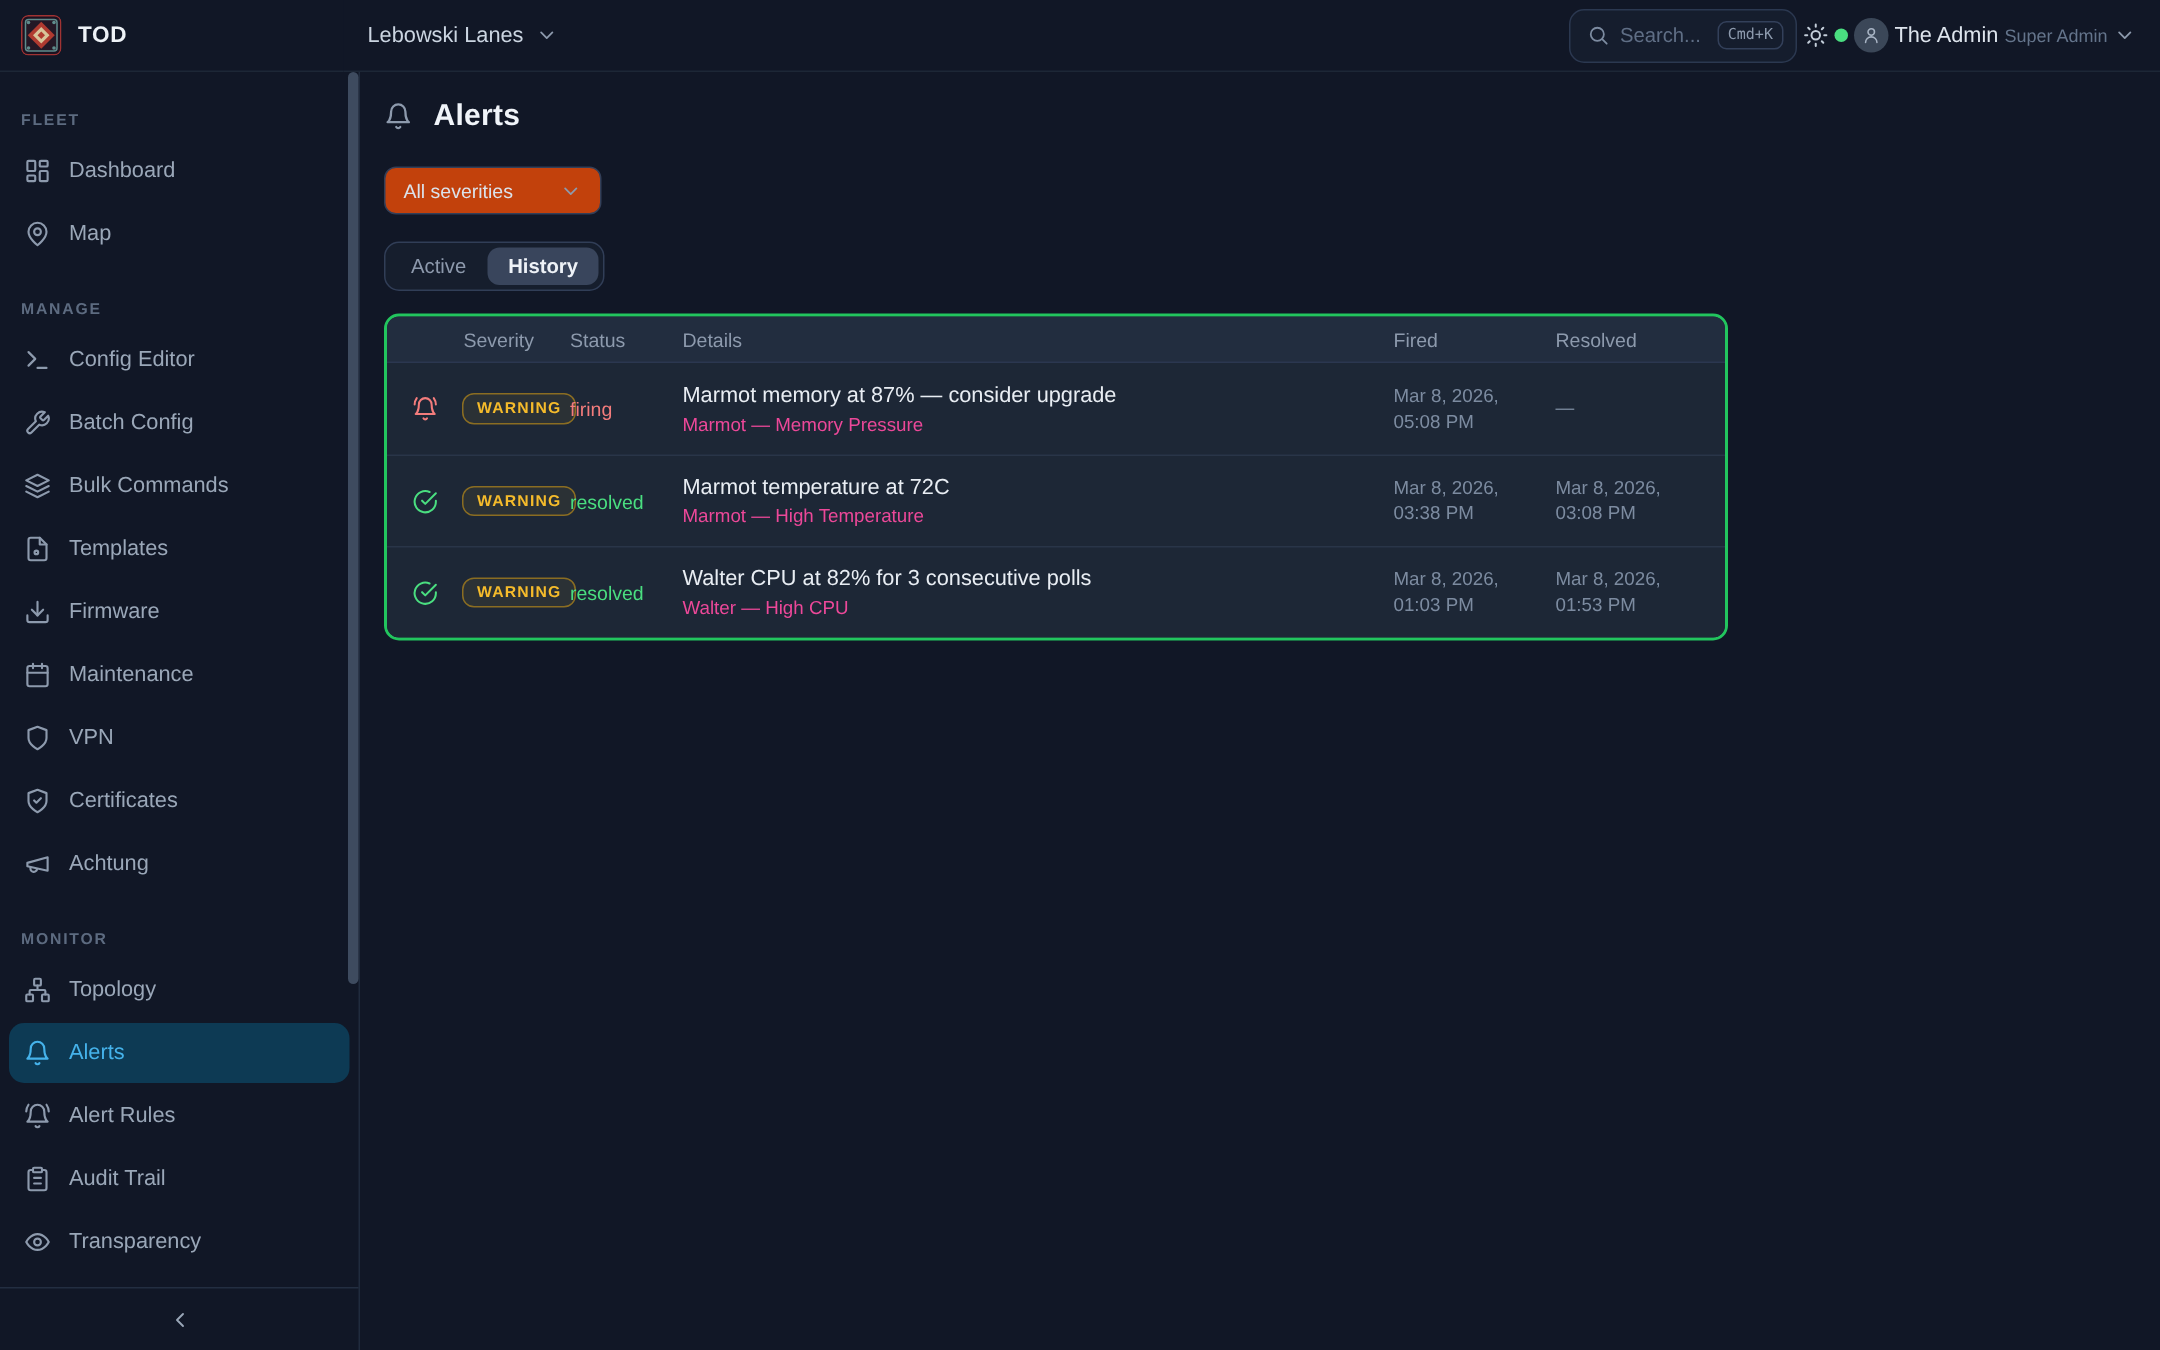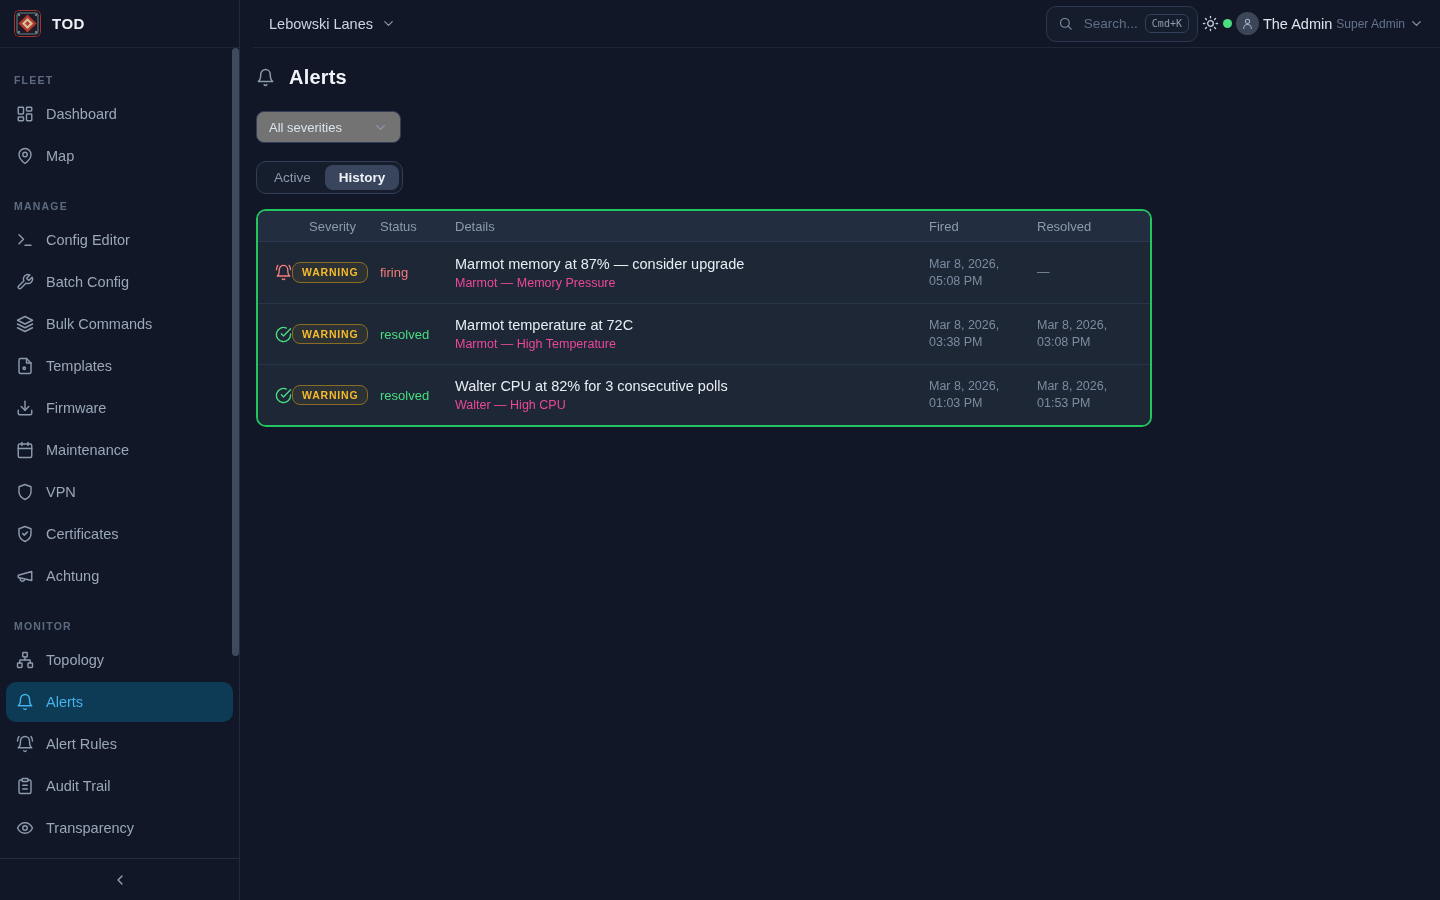--- a/index.html
+++ b/index.html
@@ -42,23 +42,23 @@
     background:#3e4b5f; border-radius:4px;
   }
   .sidebar-footer {
     position:absolute; left:0; right:0; bottom:0; height:42px;
     border-top:1px solid #232e41; display:flex; align-items:center; justify-content:center;
   }
   .collapse-btn { background:none; border:none; color:#9aa7b8; cursor:pointer; width:28px; height:28px; display:flex; align-items:center; justify-content:center; }
 
   
   .topbar {
-    position:absolute; left:253px; top:0; right:0; height:48px;
+    position:absolute; left:229px; top:0; right:0; height:48px;
     display:flex; align-items:center; justify-content:space-between;
-    padding:0 16px; border-bottom:1px solid #1d2736; background:#111726;text-align:right;
+    padding:0 16px; border-bottom:1px solid #1d2736; background:#111726;
   }
   .site-select { display:flex; align-items:center; gap:8px; color:#cbd5e1; font-size:14.5px; cursor:pointer; }
   .site-select .chev { color:#8d9aad; }
   .topbar-right { display:flex; align-items:center; gap:4px; }
   .searchbox {
     width:152px; height:36px; border:1px solid #2b3850; border-radius:10px;
     background:#151d2d; display:flex; align-items:center; gap:7px; padding:0 8px 0 11px; cursor:text;
   }
   .searchbox .ph { color:#5f6e85; font-size:13.5px; flex:1; }
   .kbd {
@@ -74,21 +74,21 @@
   .user-name { font-size:14.5px; color:#dde4ec; }
   .user-role { font-size:12px; color:#64748b; }
 
   
   .main { position:absolute; left:241px; top:48px; right:0; bottom:0; padding:18px 16px 0 15px; }
   .page-title-row { display:flex; align-items:center; gap:14px; margin-bottom:22px; }
   .page-title-row .pt-icon { color:#8d9aad; }
   .page-title { font-size:20px; font-weight:700; color:#f0f4f9; letter-spacing:.2px; }
 
   .severity-select {
-    width:145px; height:32px; background:#737373; border:1px solid #333f58;
+    width:145px; height:32px; background:#c2410c; border:1px solid #333f58;
     border-radius:8px; display:flex; align-items:center; justify-content:space-between;
     padding:0 12px; font-size:13px; color:#dbe3ec; cursor:pointer; margin-bottom:18px;
   }
   .severity-select .chev { color:#8d9aad; }
 
   .tabs {
     display:inline-flex; align-items:center; background:#161e2d;
     border:1px solid #313e57; border-radius:10px; padding:3px; margin-bottom:15px;
   }
   .tab {
@@ -106,21 +106,21 @@
     display:grid; grid-template-columns:105px 75px 1fr 108px 97px;
     padding:0 16px 0 17px; align-items:center;
   }
   .thead {
     height:31px; background:#222d3f; font-size:13px; color:#8d9aad;
     border-bottom:1px solid #2b3750;
   }
   .thead .h-sev { padding-left:34px; }
   .trow { height:61px; background:#1d2736; cursor:pointer; }
   .trow + .trow { border-top:1px solid #293548; }
-  .sev-cell { display:flex; align-items:center; gap:0; }
+  .sev-cell { display:flex; align-items:center; gap:16px; }
   .sev-icon { width:17px; height:17px; }
   .sev-icon.firing { color:#f37c7c; }
   .sev-icon.resolved { color:#4ade80; }
   .badge {
     font-size:10.5px; font-weight:700; letter-spacing:.8px; color:#f5bb2b;
     border:1px solid #8a6d22; background:rgba(245,187,43,0.07);
     border-radius:8px; padding:4px 9px; line-height:1;
   }
   .status-cell { font-size:13px; }
   .status-cell.firing { color:#f37c7c; }

